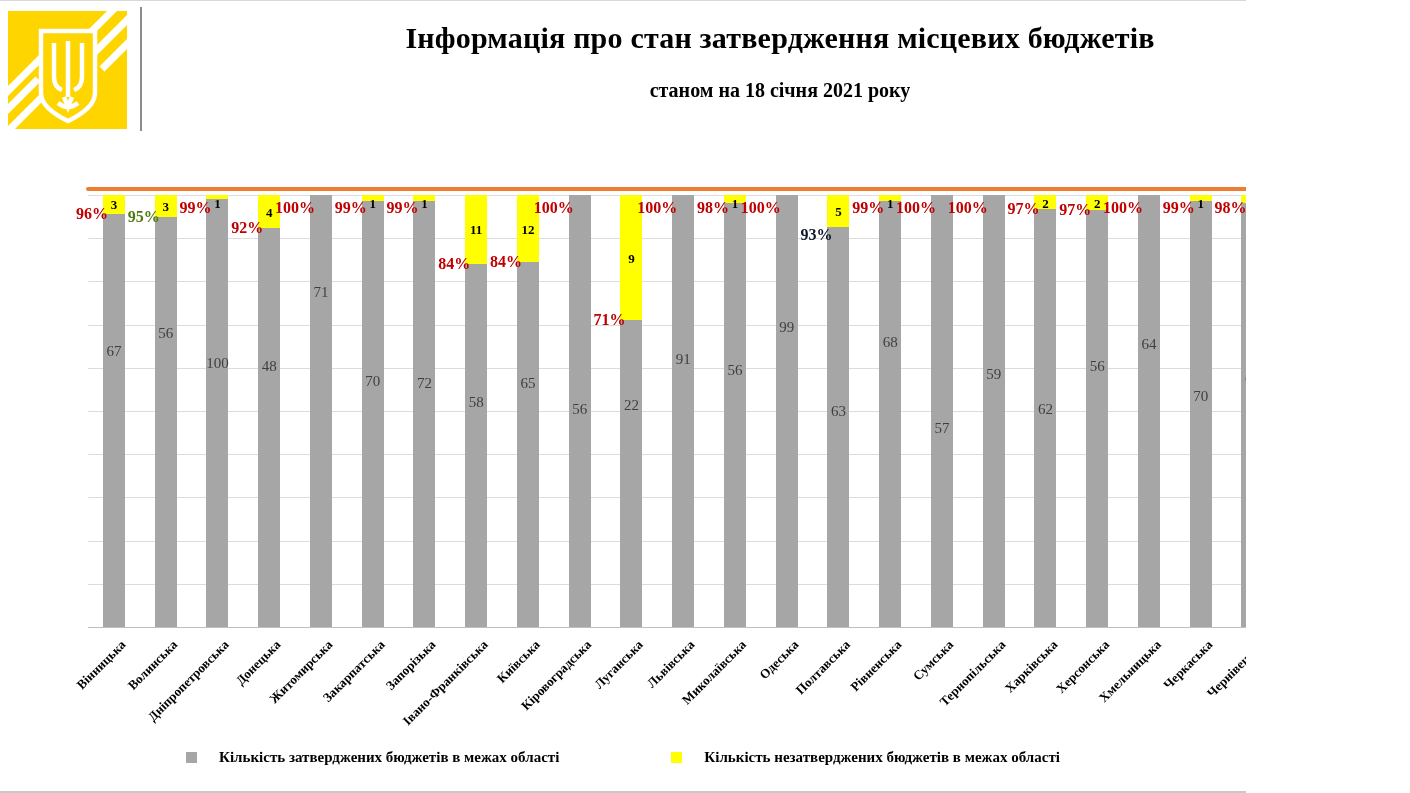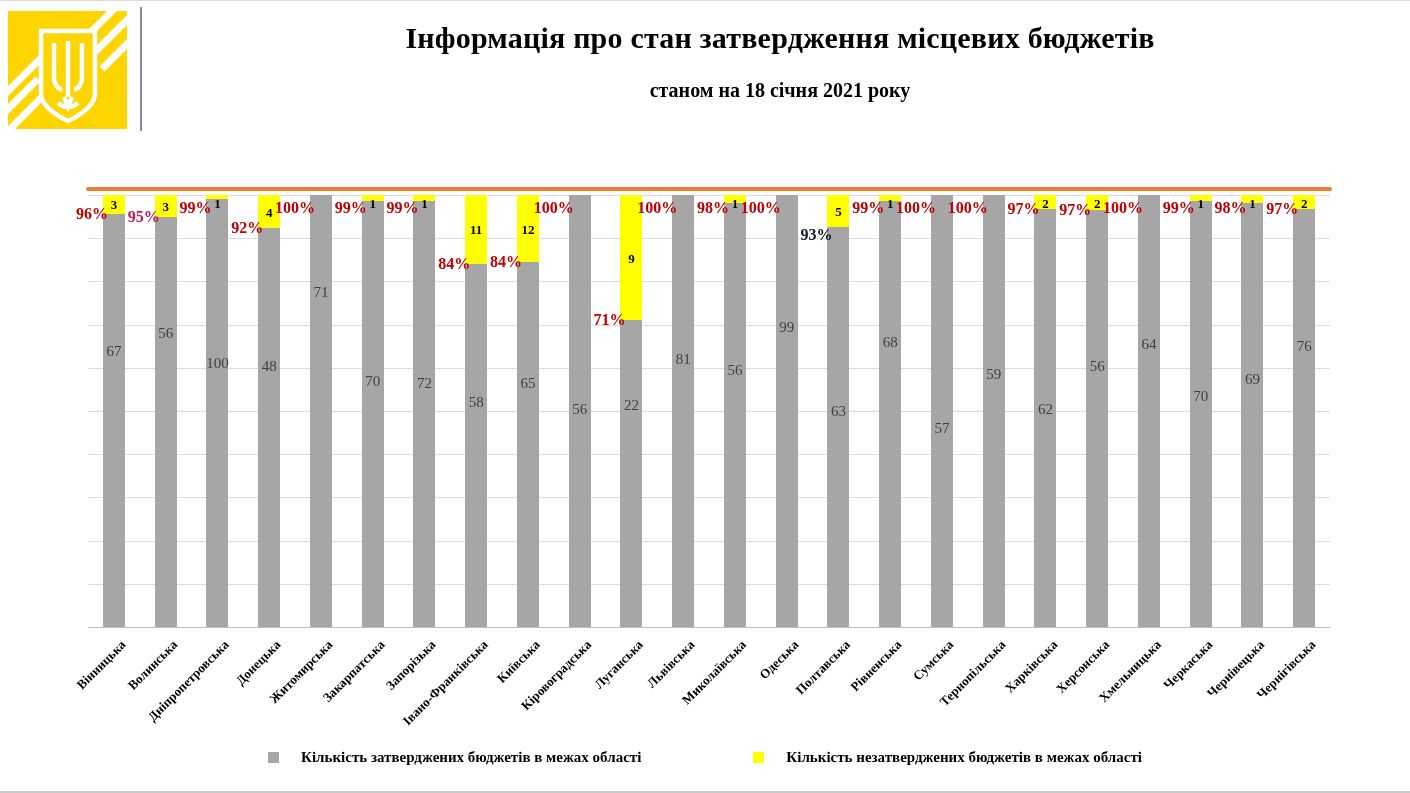--- a/index.html
+++ b/index.html
@@ -1,19 +1,19 @@
 <!DOCTYPE html>
 <html><head>
 <meta charset="utf-8">
 <style>
   * { margin:0; padding:0; box-sizing:border-box; }
   html,body { background:#fff; }
   body { font-family:"Liberation Serif","DejaVu Serif",serif; }
   .page {
-    position:relative; width:1410px; height:793px; background:#ffffff;
+    position:relative; width:1246px; height:793px; background:#ffffff;
     overflow:hidden; border-top:1px solid #d9d9d9; border-bottom:2px solid #c9c9c9;
   }
   
   .emblem {
     position:absolute; left:8px; top:10px; width:119px; height:118px;
     background:#FFD500; overflow:hidden;
   }
   .emblem svg { display:block; width:100%; height:100%; }
   .header-sep {
     position:absolute; left:140px; top:6px; width:2px; height:124px; background:#8c8c8c;
@@ -119,21 +119,21 @@
         <div class="seg" style="bottom: 413.486px; height: 18.5143px; background: rgb(255, 255, 0);"></div>
         <div class="ylw-label" style="top: 9.25714px;">3</div>
         <div class="val-label" style="top: 36%;">67</div>
         <div class="pct-label" style="top: 18.5143px; color: rgb(192, 0, 0);">96%</div>
       </div>
       <div class="slot" style="left: 51.75px; width: 51.75px;">
         <div class="seg" style="bottom: 0px; height: 410.034px; background: rgb(166, 166, 166);"></div>
         <div class="seg" style="bottom: 410.034px; height: 21.9661px; background: rgb(255, 255, 0);"></div>
         <div class="ylw-label" style="top: 10.9831px;">3</div>
         <div class="val-label" style="top: 32%;">56</div>
-        <div class="pct-label" style="top: 21.9661px; color: #be185d;">95%</div>
+        <div class="pct-label" style="top: 21.9661px; color: #4d7c0f;">95%</div>
       </div>
       <div class="slot" style="left: 103.5px; width: 51.75px;">
         <div class="seg" style="bottom: 0px; height: 427.723px; background: rgb(166, 166, 166);"></div>
         <div class="seg" style="bottom: 427.723px; height: 4.27723px; background: rgb(255, 255, 0);"></div>
         <div class="ylw-label" style="top: 8px;">1</div>
         <div class="val-label" style="top: 39%;">100</div>
         <div class="pct-label" style="top: 13px; color: rgb(192, 0, 0);">99%</div>
       </div>
       <div class="slot" style="left: 155.25px; width: 51.75px;">
         <div class="seg" style="bottom: 0px; height: 398.769px; background: rgb(166, 166, 166);"></div>
@@ -182,21 +182,21 @@
       </div>
       <div class="slot" style="left: 517.5px; width: 51.75px;">
         <div class="seg" style="bottom: 0px; height: 306.581px; background: rgb(166, 166, 166);"></div>
         <div class="seg" style="bottom: 306.581px; height: 125.419px; background: rgb(255, 255, 0);"></div>
         <div class="ylw-label" style="top: 62.7097px;">9</div>
         <div class="val-label" style="top: 48.5%;">22</div>
         <div class="pct-label" style="top: 125.419px; color: rgb(192, 0, 0);">71%</div>
       </div>
       <div class="slot" style="left: 569.25px; width: 51.75px;">
         <div class="seg" style="bottom: 0px; height: 432px; background: rgb(166, 166, 166);"></div>
-        <div class="val-label" style="top: 38%;">81</div>
+        <div class="val-label" style="top: 38%;">91</div>
         <div class="pct-label" style="top: 13px; color: rgb(192, 0, 0);">100%</div>
       </div>
       <div class="slot" style="left: 621px; width: 51.75px;">
         <div class="seg" style="bottom: 0px; height: 424.421px; background: rgb(166, 166, 166);"></div>
         <div class="seg" style="bottom: 424.421px; height: 7.57895px; background: rgb(255, 255, 0);"></div>
         <div class="ylw-label" style="top: 8px;">1</div>
         <div class="val-label" style="top: 40.5%;">56</div>
         <div class="pct-label" style="top: 13px; color: rgb(192, 0, 0);">98%</div>
       </div>
       <div class="slot" style="left: 672.75px; width: 51.75px;">

